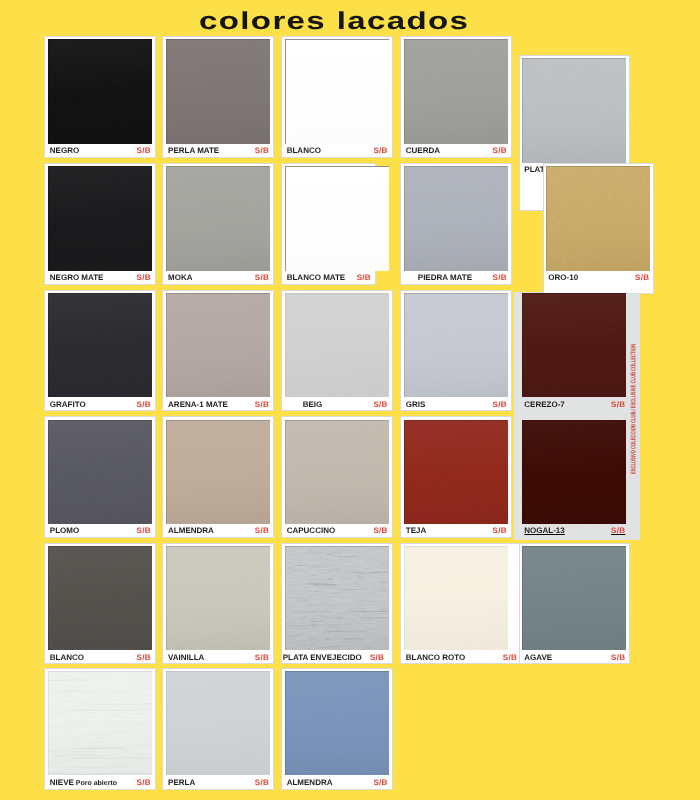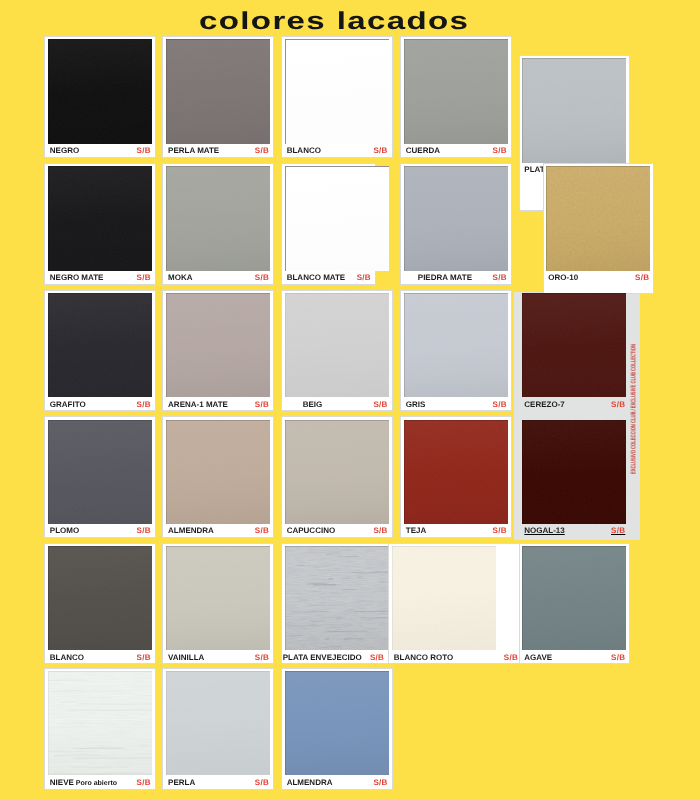--- a/index.html
+++ b/index.html
@@ -537,21 +537,21 @@
             </svg>
           </div>
           <div class="lite"></div>
           <div class="edge"></div>
         </div>
         <div class="lblrow" style="left: 0.9px; right: 7.5px; top: 110px;">
           <div class="nm">PLATA ENVEJECIDO</div>
           <div class="sb">S/B</div>
         </div>
       </div>
-      <div class="card" style="left: 388px; top: 543.1px; width: 135px; height: 121.4px;">
+      <div class="card" style="left: 400px; top: 543.1px; width: 122px; height: 121.4px;">
         <div class="sw light" style="left: 2.8px; top: 2.3px; width: 104.1px; height: 104.1px; background: rgb(248, 242, 226);">
           <div class="tex">
             <svg width="100%" height="100%" preserveAspectRatio="none" xmlns="http://www.w3.org/2000/svg" style="display:block">
               <filter id="tx24" x="0" y="0" width="100%" height="100%">
                 <feTurbulence type="fractalNoise" baseFrequency="0.9 0.9" numOctaves="2" seed="168"></feTurbulence>
                 <feColorMatrix type="saturate" values="0"></feColorMatrix>
               </filter>
               <rect width="100%" height="100%" filter="url(#tx24)" opacity="0.055"></rect>
             </svg>
           </div>

